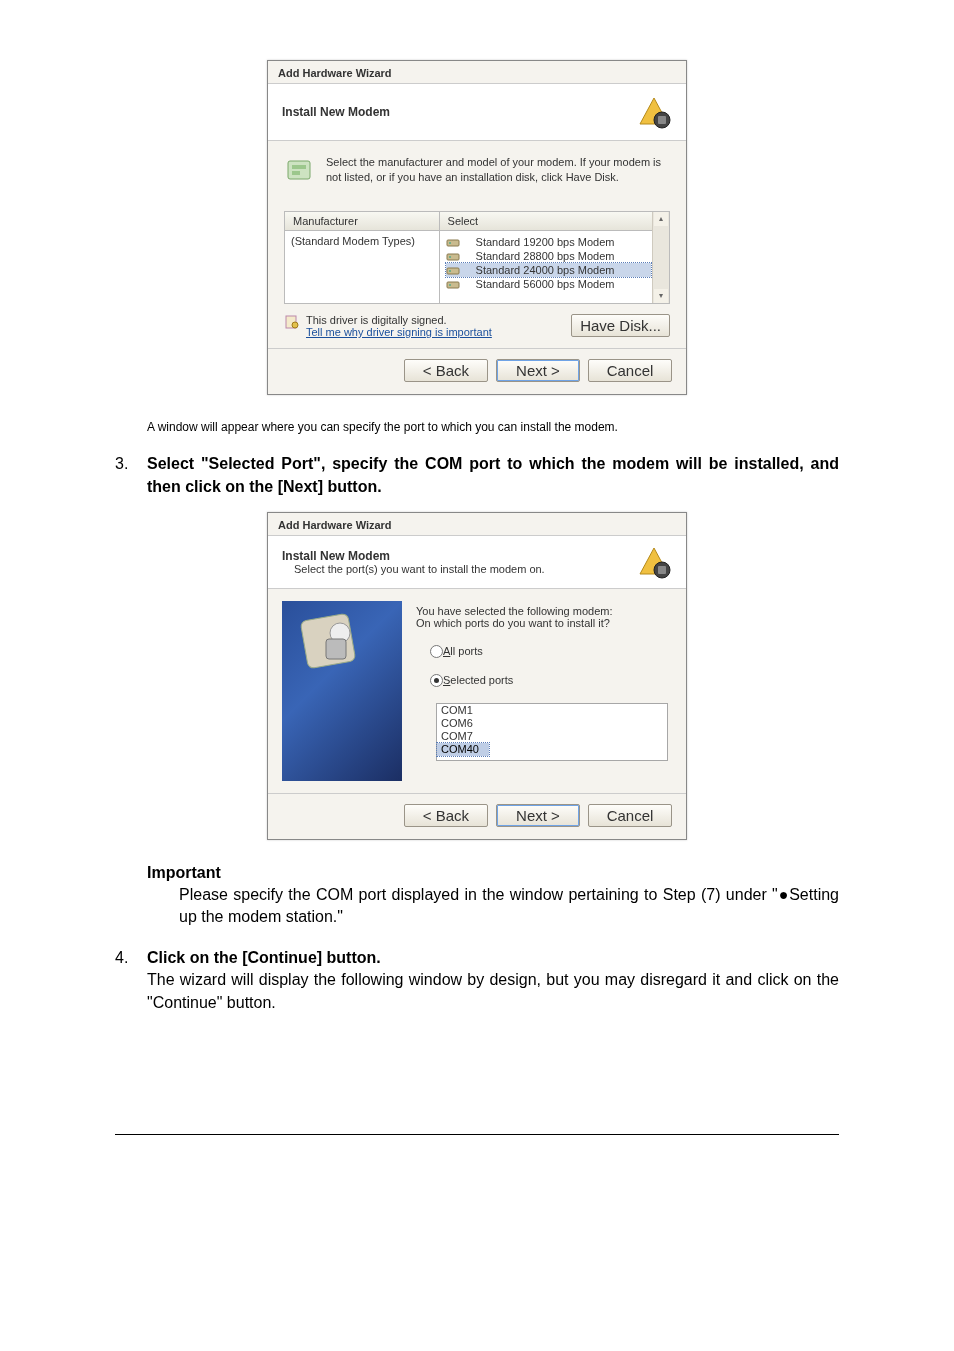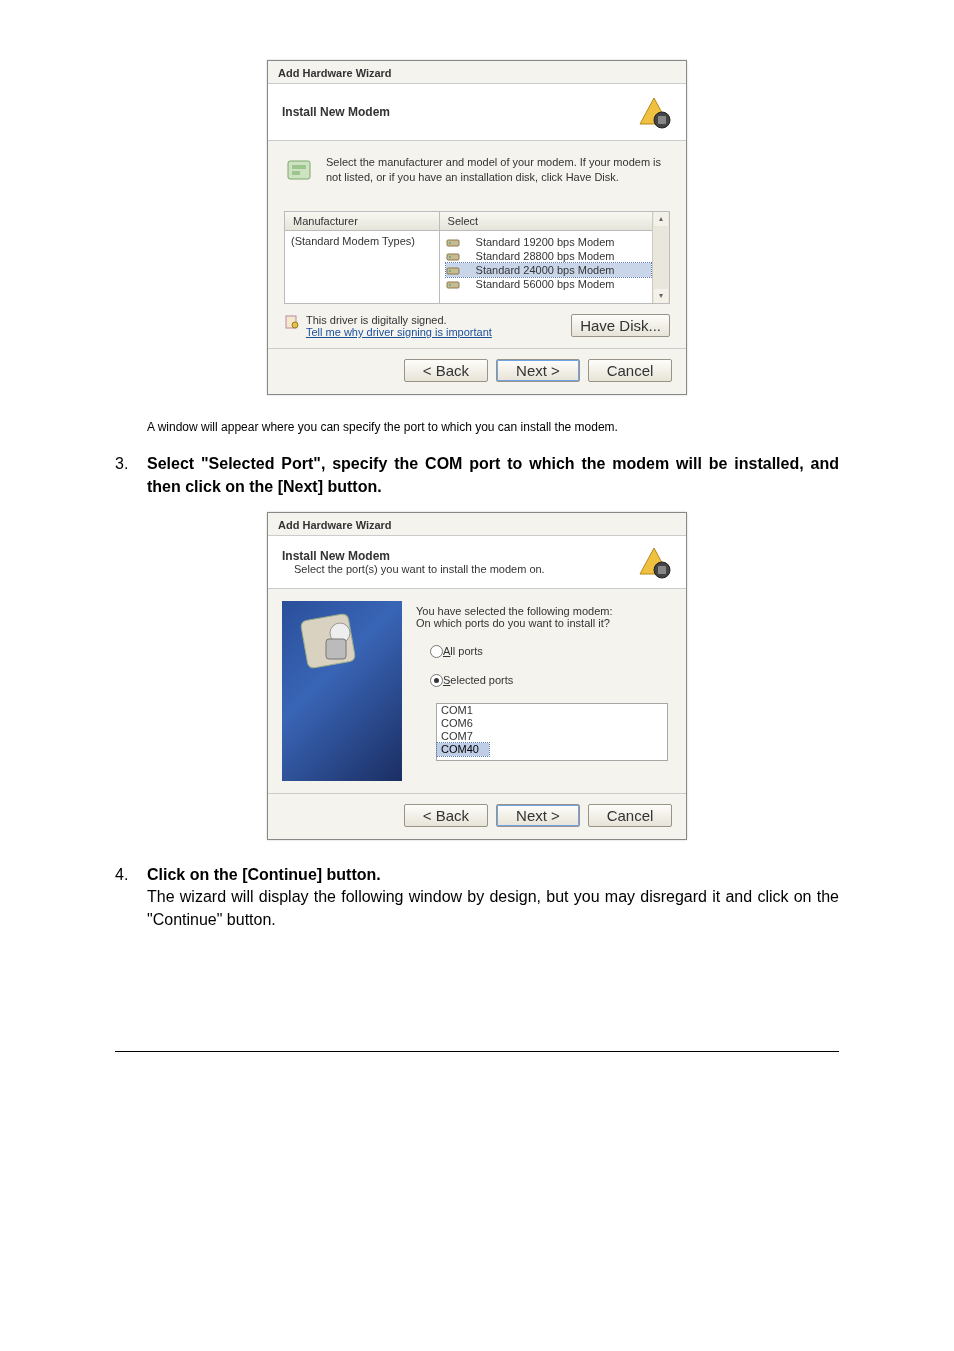--- a/index.html
+++ b/index.html
@@ -409,20 +409,24 @@
       </div>
     </div>
 
     <div class="dlg-footer">
       <span class="btn">&lt; Back</span>
       <span class="btn primary">Next &gt;</span>
       <span class="btn">Cancel</span>
     </div>
   </div>
 
+  <div style="margin-left:32px; margin-top:20px;">
+    <div class="bold" style="font-size:16px; margin-bottom:2px;">Important</div>
+    <div style="font-size:16px; line-height:1.4; padding-left:32px; text-align:justify;">Please specify the COM port displayed in the window pertaining to Step (7) under "●Setting up the modem station."</div>
+  </div>
 
   <div class="step-row" style="margin-top:18px;">
     <div class="step-num">4.</div>
     <div class="step-text">
       <span class="bold">Click on the [Continue] button.</span><br>
       <span>The wizard will display the following window by design, but you may disregard it and click on the "Continue" button.</span>
     </div>
   </div>
 
   <div class="footer-line"></div>

